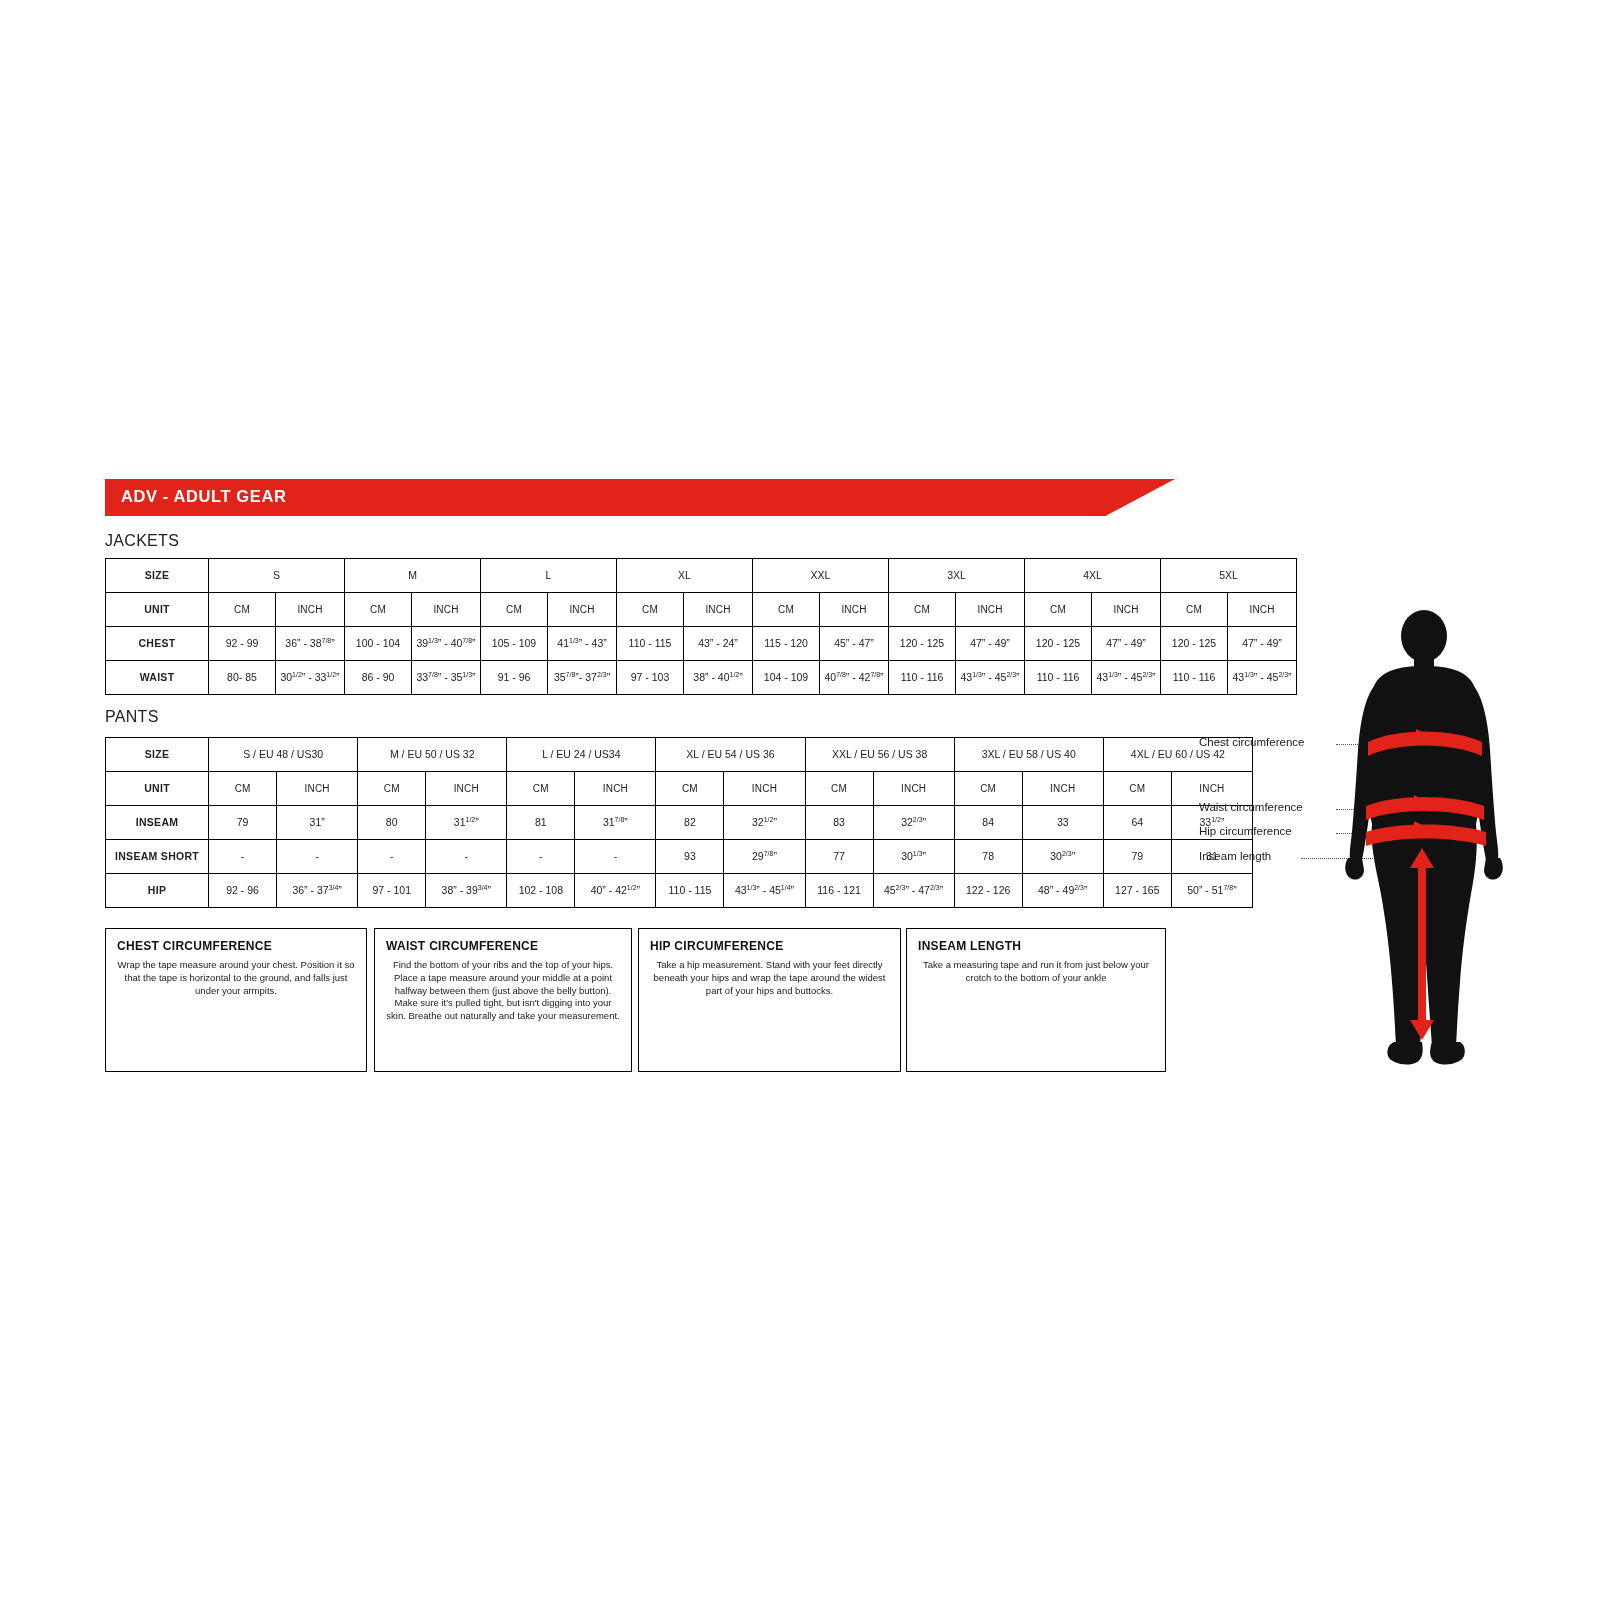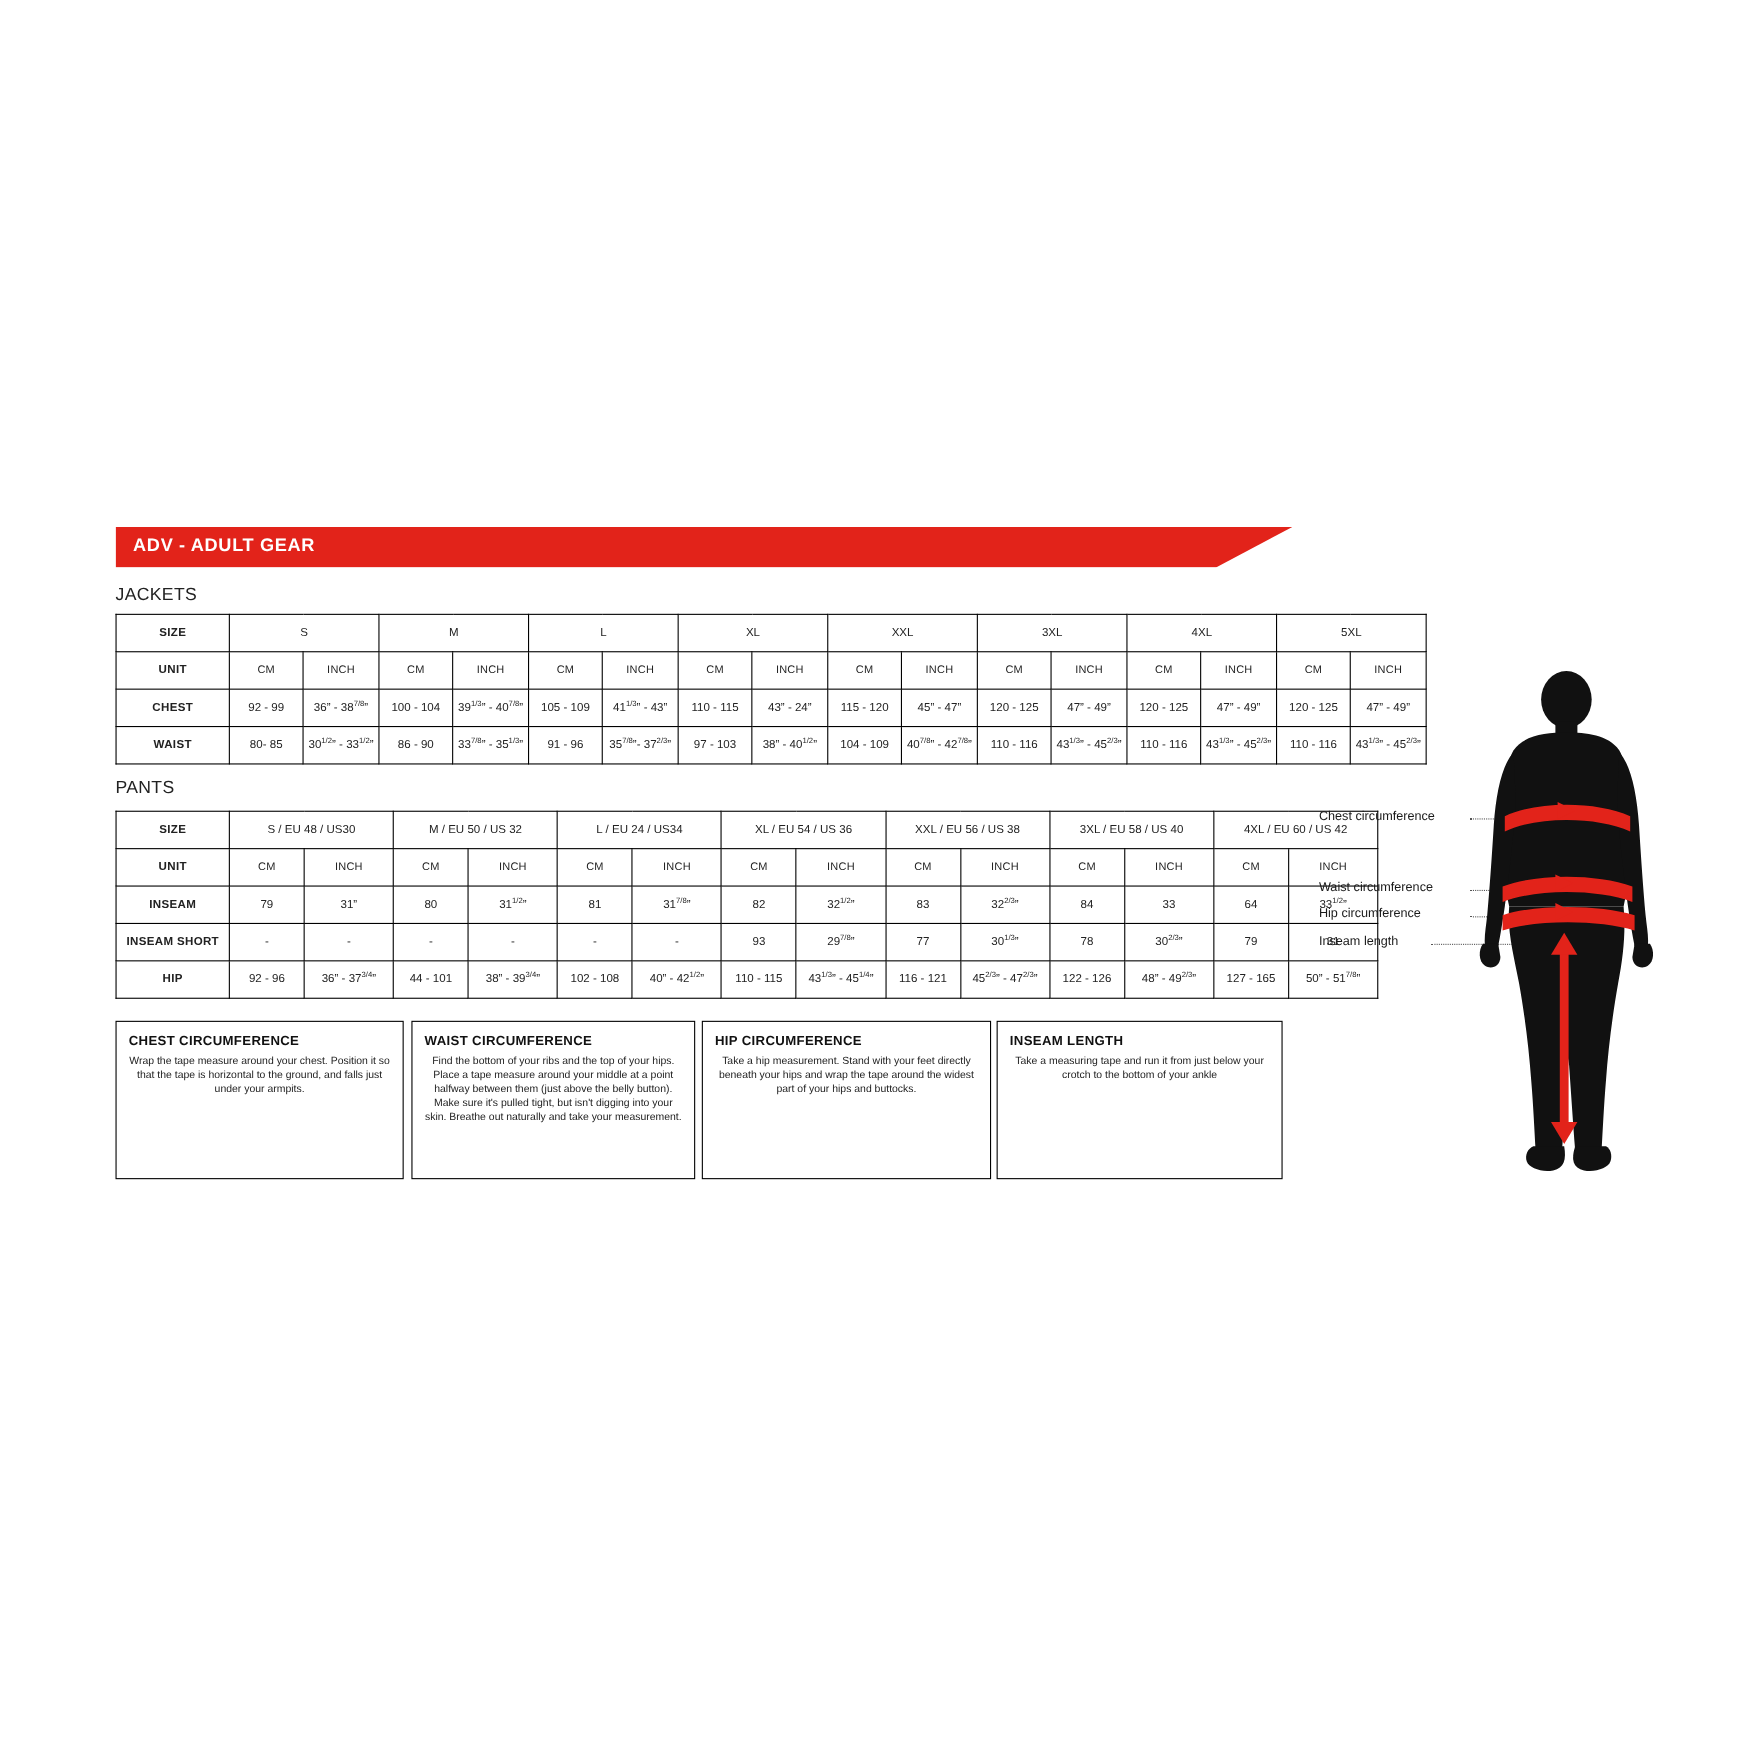--- a/index.html
+++ b/index.html
@@ -325,21 +325,21 @@
           <td>30<sup>1/3</sup>”</td>
           <td>78</td>
           <td>30<sup>2/3</sup>”</td>
           <td>79</td>
           <td>31</td>
         </tr>
         <tr>
           <td class="rowhead">HIP</td>
           <td>92 - 96</td>
           <td>36” - 37<sup>3/4</sup>”</td>
-          <td>44 - 101</td>
+          <td>97 - 101</td>
           <td>38” - 39<sup>3/4</sup>”</td>
           <td>102 - 108</td>
           <td>40” - 42<sup>1/2</sup>”</td>
           <td>110 - 115</td>
           <td>43<sup>1/3</sup>” - 45<sup>1/4</sup>”</td>
           <td>116 - 121</td>
           <td>45<sup>2/3</sup>” - 47<sup>2/3</sup>”</td>
           <td>122 - 126</td>
           <td>48” - 49<sup>2/3</sup>”</td>
           <td>127 - 165</td>

